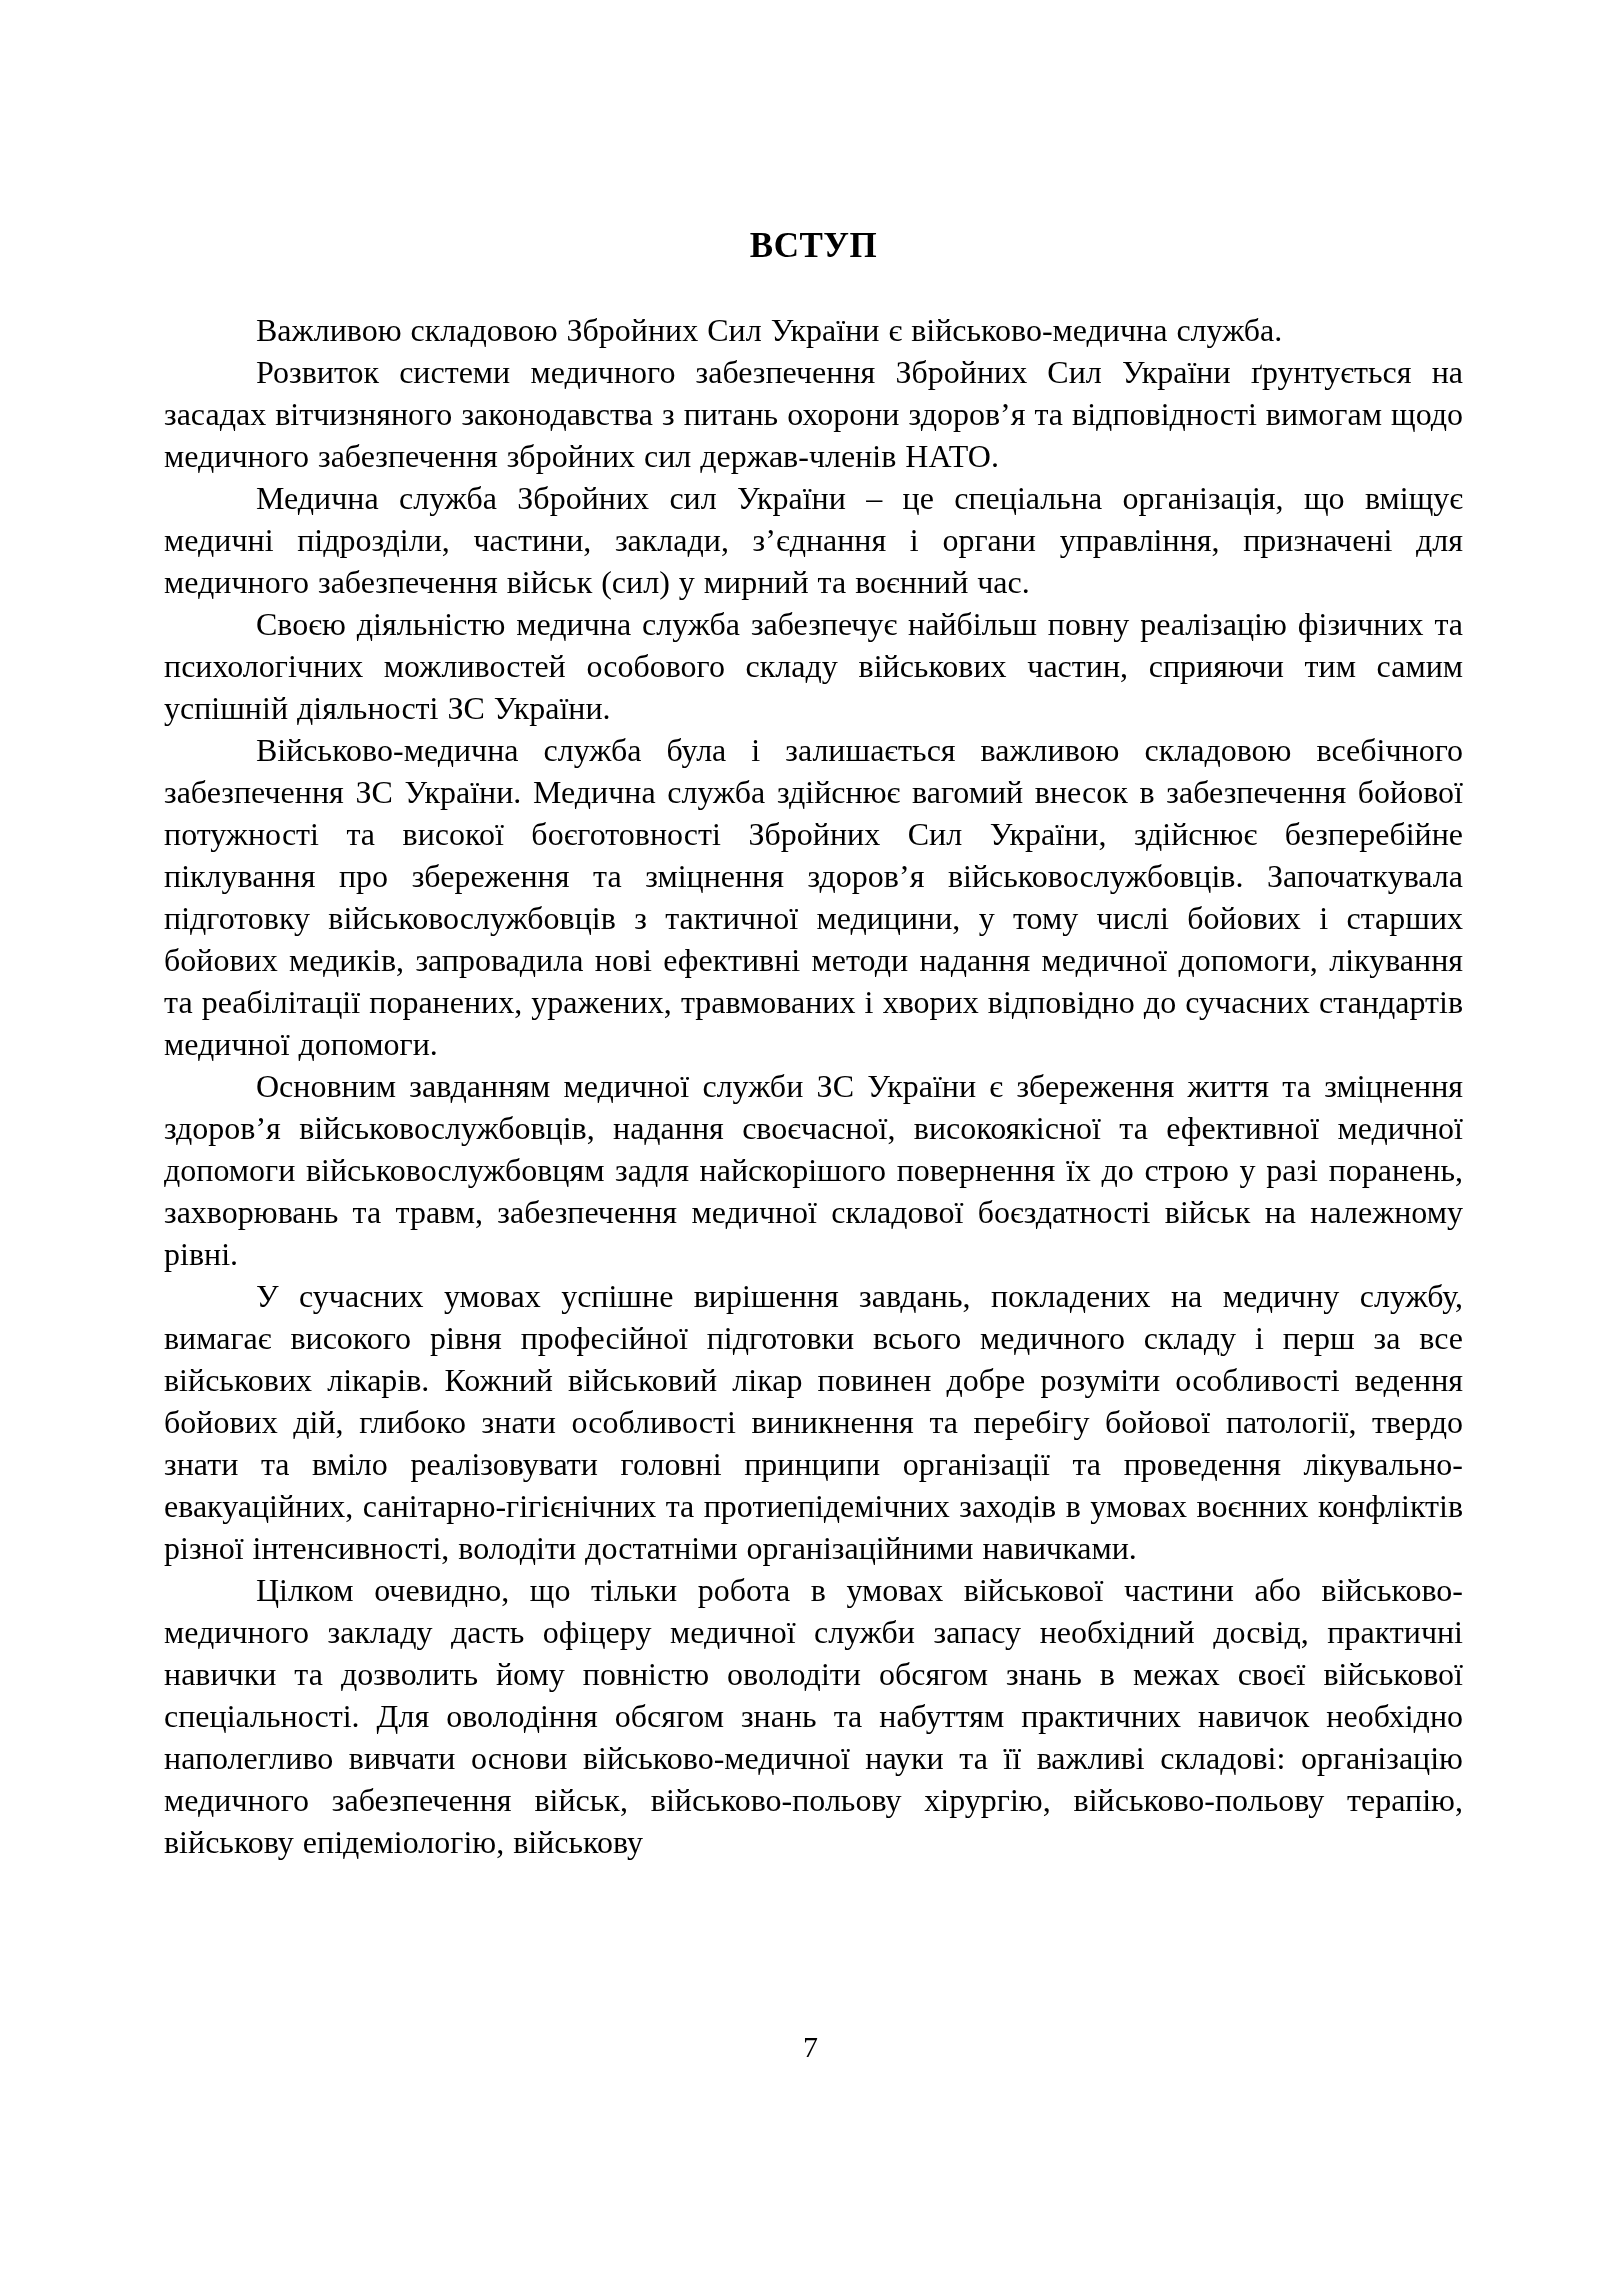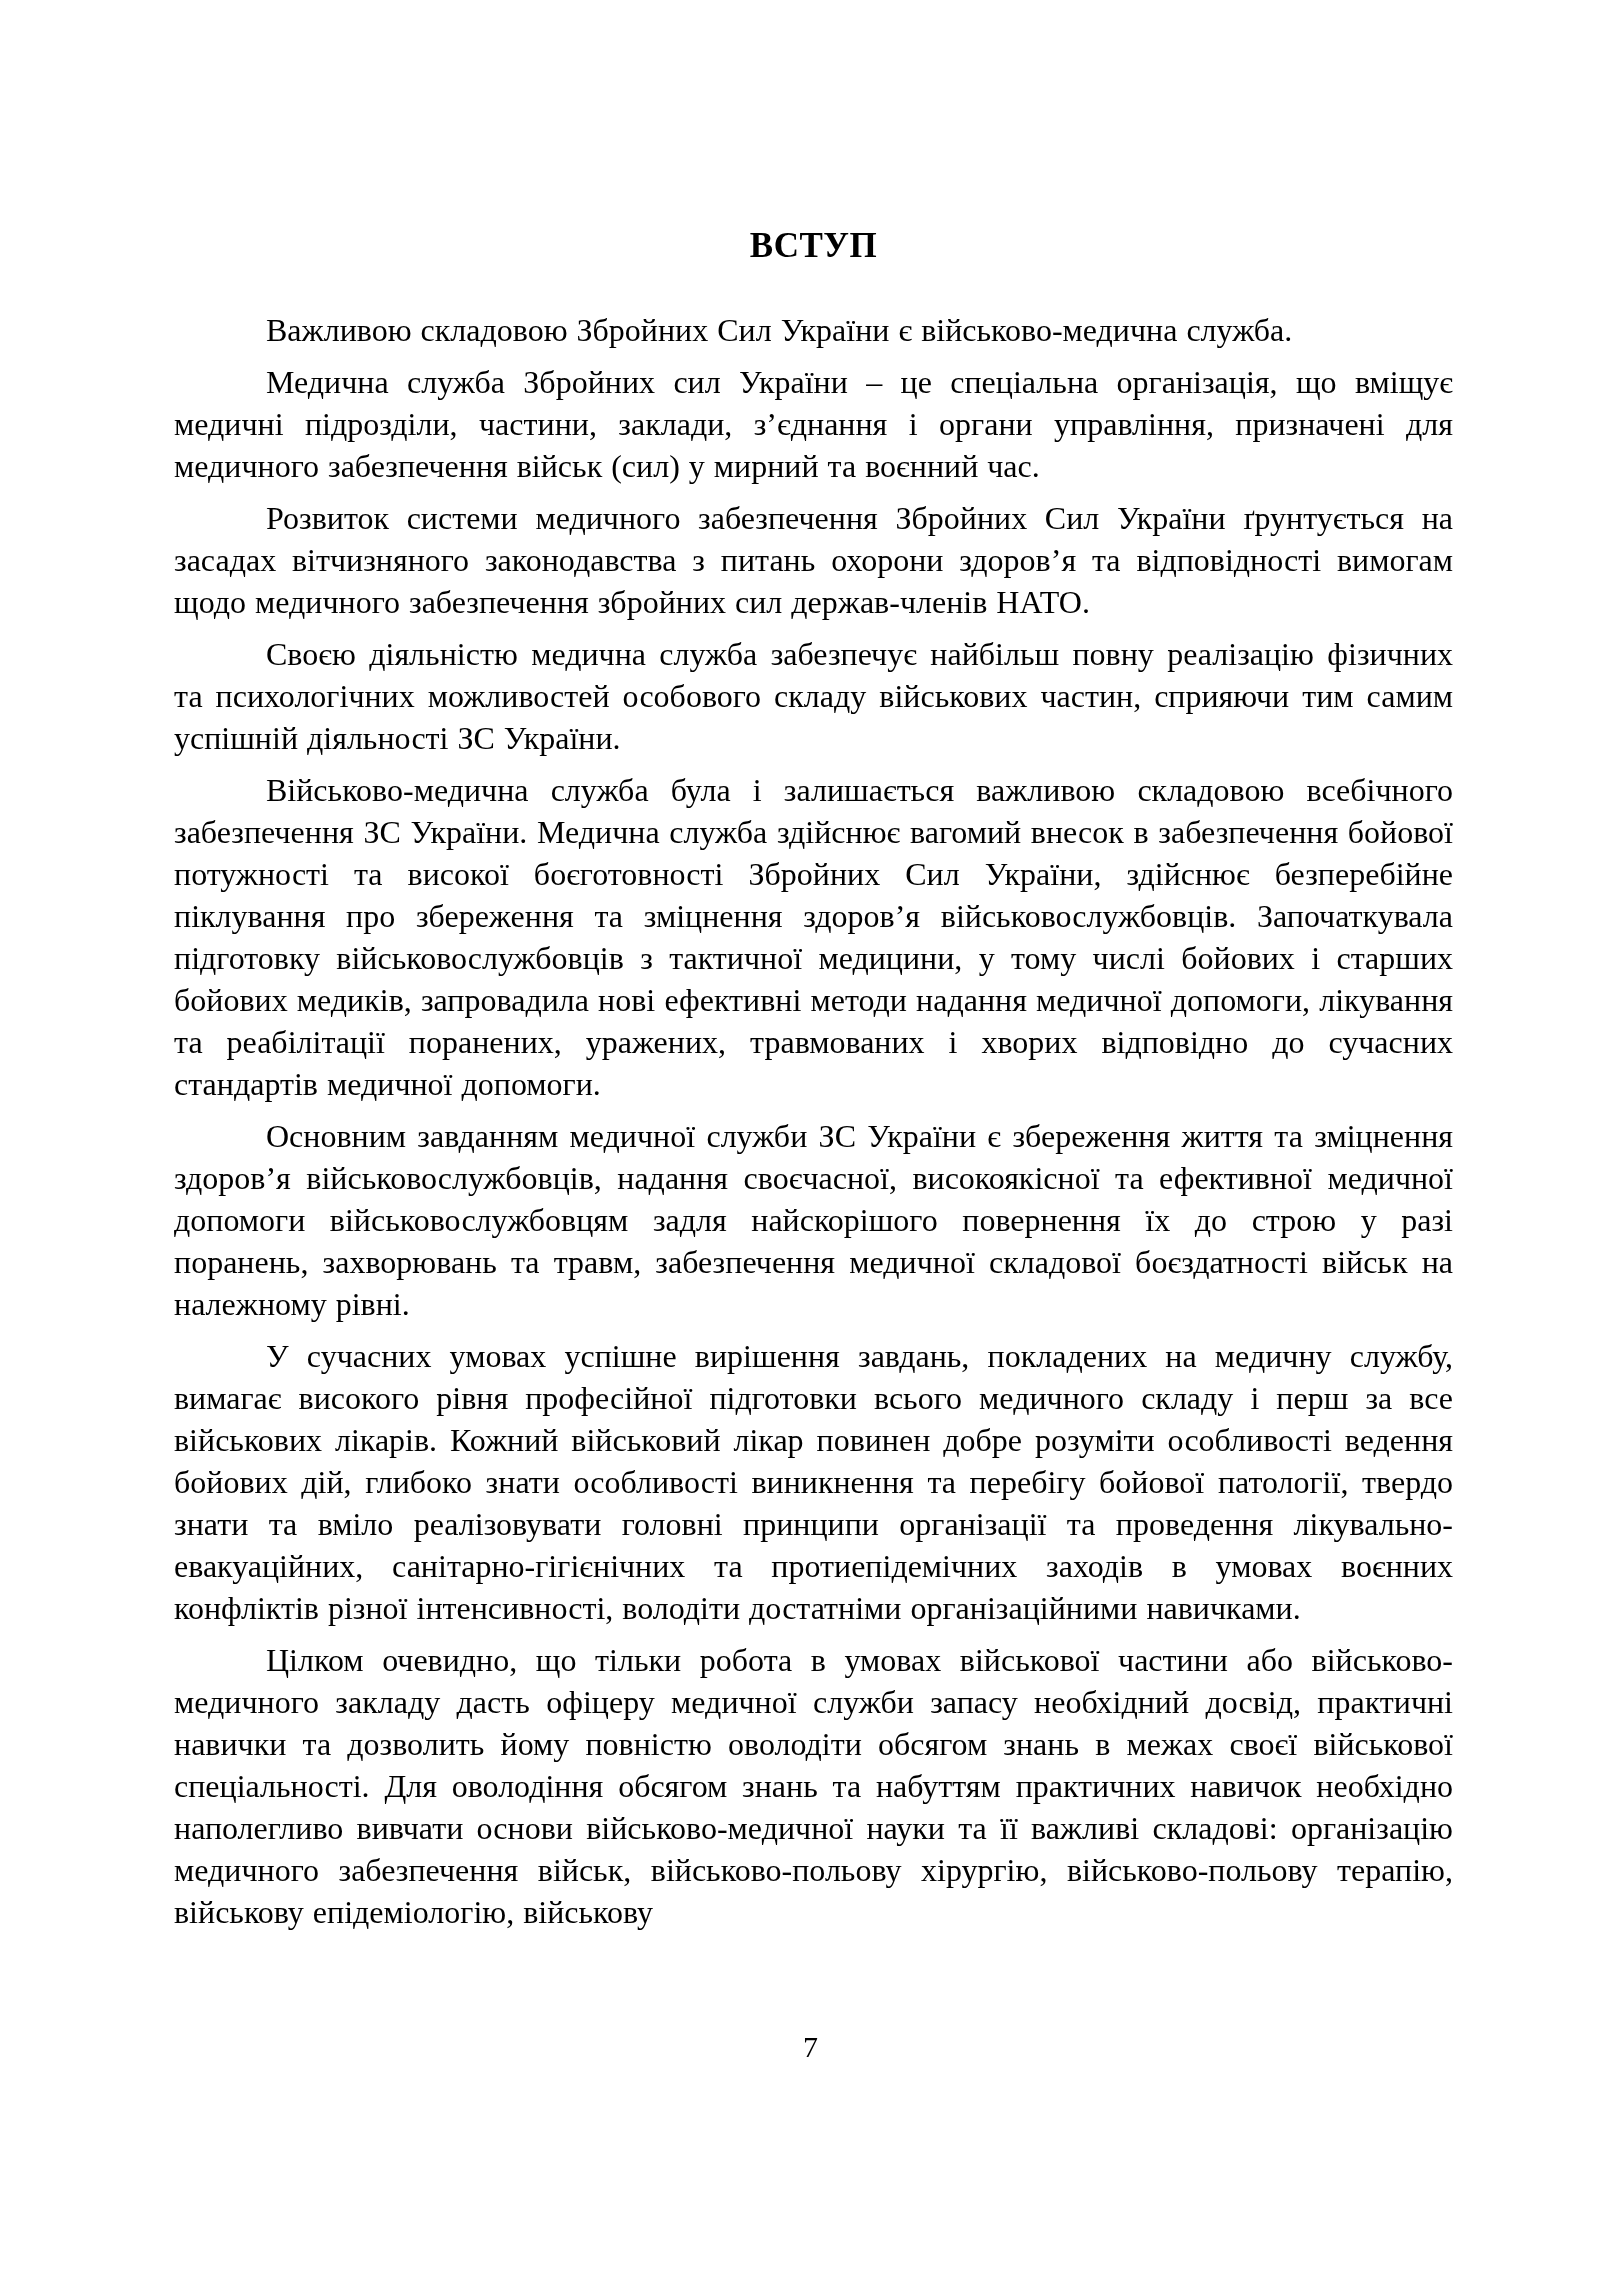--- a/index.html
+++ b/index.html
@@ -24,21 +24,21 @@
   }
   .title {
     font-size: 35px;
     font-weight: 700;
     text-align: center;
     line-height: 42px;
     margin: 0 0 42px 0;
     letter-spacing: 0.5px;
   }
   .content p {
-    margin: 10px;
+    margin: 0;
     font-size: 32px;
     line-height: 42px;
     text-align: justify;
     text-indent: 92px;
     word-spacing: 1px;
   }
   .page-number {
     position: absolute;
     top: 2027px;
     left: 0;
@@ -48,22 +48,22 @@
     line-height: 39px;
   }
 </style>
 </head>
 <body>
 
 <div class="page">
   <div class="content">
     <h1 class="title">ВСТУП</h1>
     <p>Важливою складовою Збройних Сил України є військово-медична служба.</p>
+    <p>Розвиток системи медичного забезпечення Збройних Сил України ґрунтується на засадах вітчизняного законодавства з питань охорони здоров’я та відповідності вимогам щодо медичного забезпечення збройних сил держав-членів НАТО.</p>
     <p>Медична служба Збройних сил України – це спеціальна організація, що вміщує медичні підрозділи, частини, заклади, з’єднання і органи управління, призначені для медичного забезпечення військ (сил) у мирний та воєнний час.</p>
-    <p>Розвиток системи медичного забезпечення Збройних Сил України ґрунтується на засадах вітчизняного законодавства з питань охорони здоров’я та відповідності вимогам щодо медичного забезпечення збройних сил держав-членів НАТО.</p>
     <p>Своєю діяльністю медична служба забезпечує найбільш повну реалізацію фізичних та психологічних можливостей особового складу військових частин, сприяючи тим самим успішній діяльності ЗС України.</p>
     <p>Військово-медична служба була і залишається важливою складовою всебічного забезпечення ЗС України. Медична служба здійснює вагомий внесок в забезпечення бойової потужності та високої боєготовності Збройних Сил України, здійснює безперебійне піклування про збереження та зміцнення здоров’я військовослужбовців. Започаткувала підготовку військовослужбовців з тактичної медицини, у тому числі бойових і старших бойових медиків, запровадила нові ефективні методи надання медичної допомоги, лікування та реабілітації поранених, уражених, травмованих і хворих відповідно до сучасних стандартів медичної допомоги.</p>
     <p>Основним завданням медичної служби ЗС України є збереження життя та зміцнення здоров’я військовослужбовців, надання своєчасної, високоякісної та ефективної медичної допомоги військовослужбовцям задля найскорішого повернення їх до строю у разі поранень, захворювань та травм, забезпечення медичної складової боєздатності військ на належному рівні.</p>
     <p>У сучасних умовах успішне вирішення завдань, покладених на медичну службу, вимагає високого рівня професійної підготовки всього медичного складу і перш за все військових лікарів. Кожний військовий лікар повинен добре розуміти особливості ведення бойових дій, глибоко знати особливості виникнення та перебігу бойової патології, твердо знати та вміло реалізовувати головні принципи організації та проведення лікувально-евакуаційних, санітарно-гігієнічних та протиепідемічних заходів в умовах воєнних конфліктів різної інтенсивності, володіти достатніми організаційними навичками.</p>
     <p>Цілком очевидно, що тільки робота в умовах військової частини або військово-медичного закладу дасть офіцеру медичної служби запасу необхідний досвід, практичні навички та дозволить йому повністю оволодіти обсягом знань в межах своєї військової спеціальності. Для оволодіння обсягом знань та набуттям практичних навичок необхідно наполегливо вивчати основи військово-медичної науки та її важливі складові: організацію медичного забезпечення військ, військово-польову хірургію, військово-польову терапію, військову епідеміологію, військову</p>
   </div>
   <div class="page-number">7</div>
 </div>
 
 

